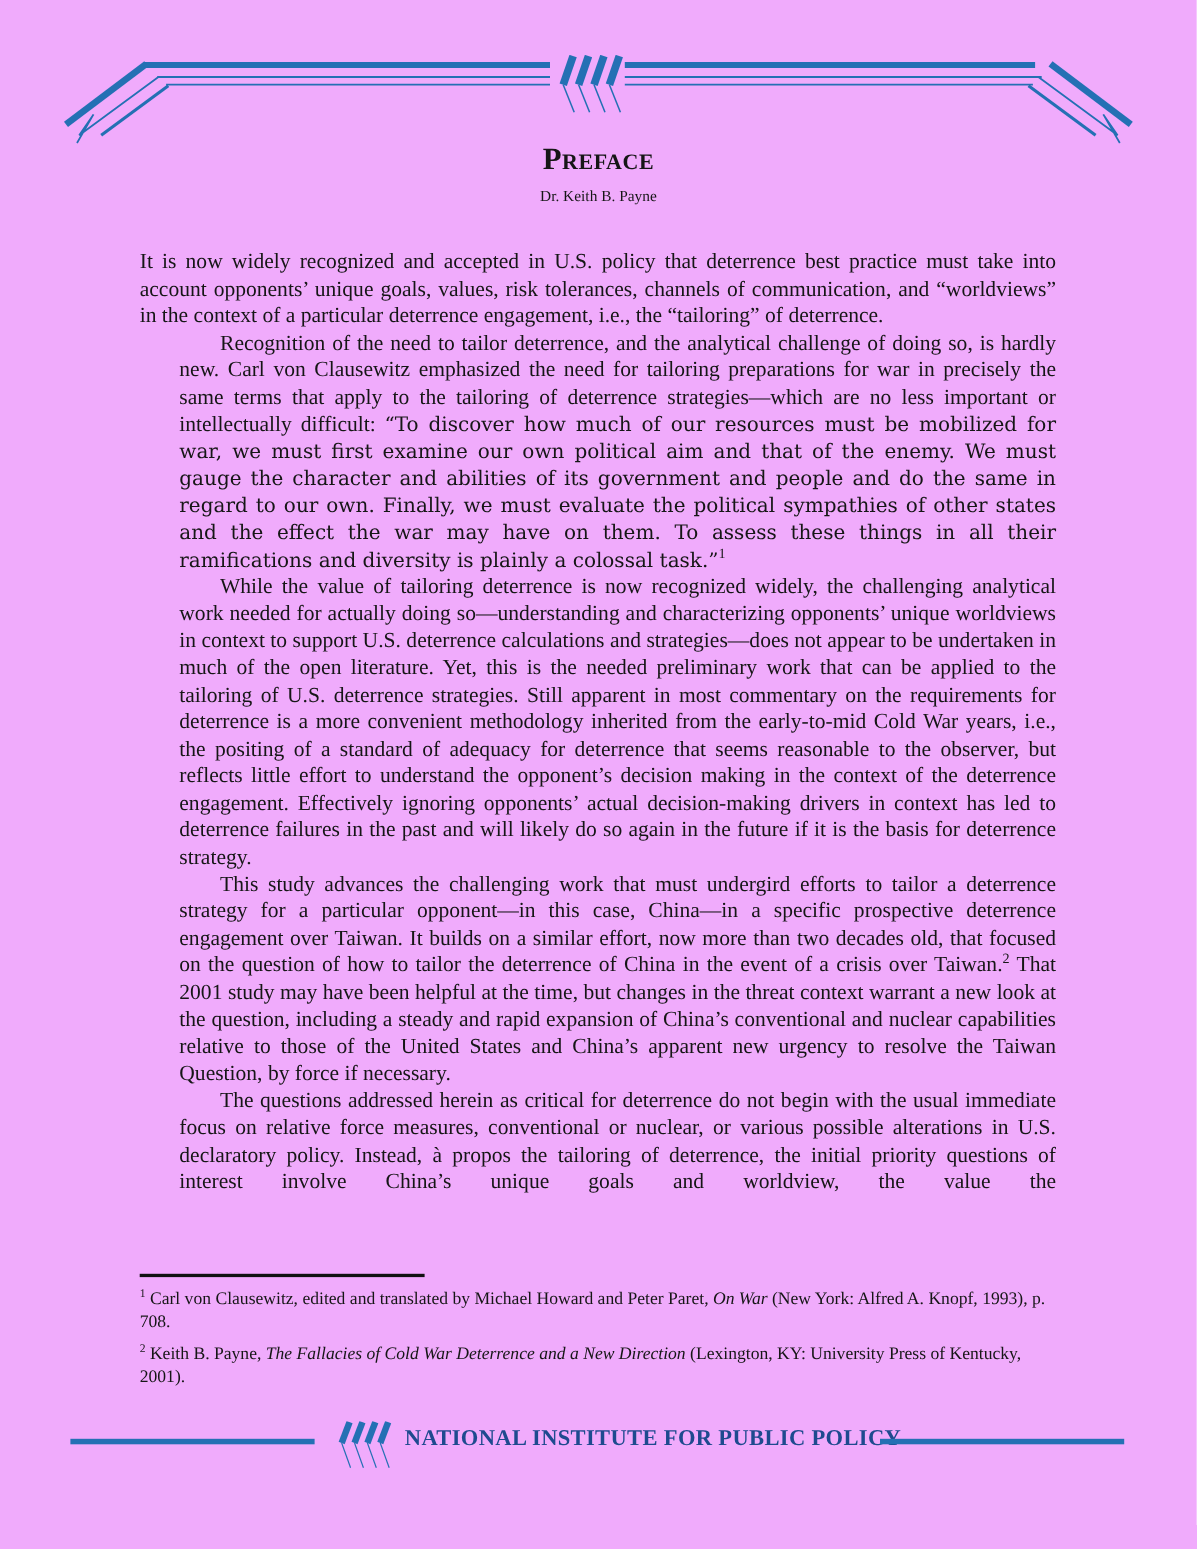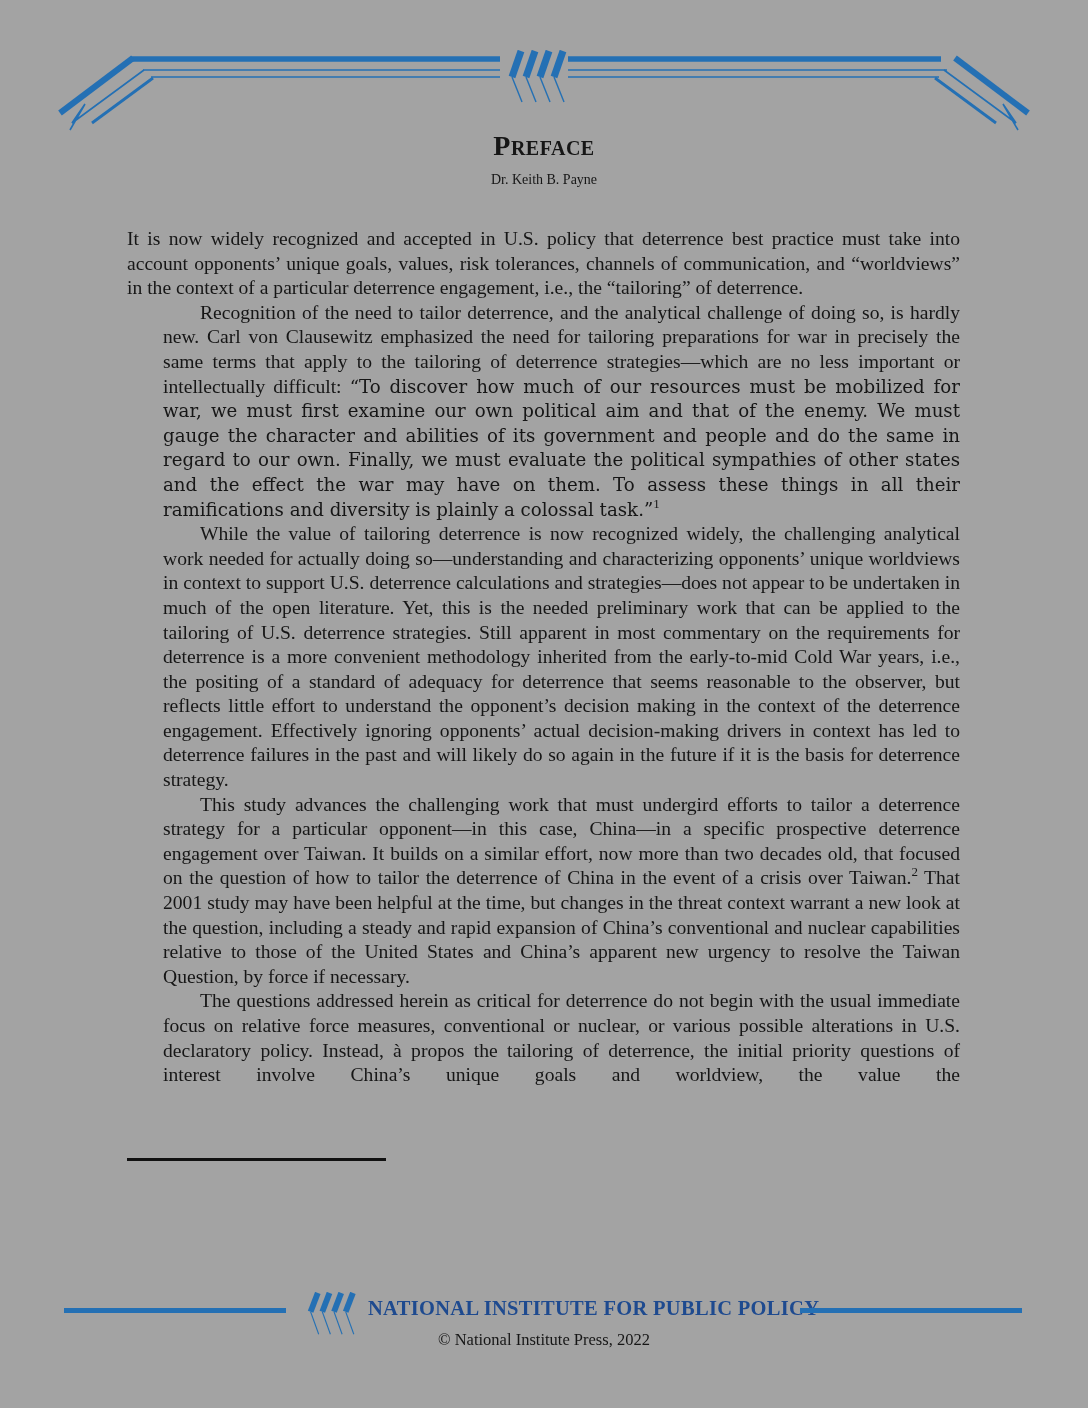--- a/index.html
+++ b/index.html
@@ -1,16 +1,16 @@
 <!DOCTYPE html>
 <html style="--accent: #2470b4; --ink: #161616; --footer-text: #1e4a8f;"><head>
 <meta charset="utf-8">
 <style>
   html,body{margin:0;padding:0;background:#fff;}
-  .page{position:relative;width:1088px;height:1408px;background:#a3a3a3;
+  .page{position:relative;width:1088px;height:1408px;background:#f0abfc;
         font-family:"Liberation Serif",serif;color:var(--ink,#161616);overflow:hidden;}
 
   .ornament{position:absolute;top:50px;left:0;width:1088px;height:125px;}
   .bs line,.bs path{stroke:var(--accent,#2470b4);}
 
   .title{position:absolute;top:130px;left:0;width:100%;margin:0;text-align:center;
          font-size:28px;font-weight:bold;font-variant:small-caps;letter-spacing:.5px;}
   .author{position:absolute;top:172px;left:0;width:100%;text-align:center;font-size:14px;}
 
   .body{position:absolute;top:227px;left:127px;width:833px;
@@ -79,35 +79,36 @@
       <p class="para"><span>It is now widely recognized and accepted in U.S. policy that deterrence best practice must take into account opponents’ unique goals, values, risk tolerances, channels of communication, and “worldviews” in the context of a particular deterrence engagement, i.e., the “tailoring” of deterrence.</span></p>
       <p class="para indent"><span>Recognition of the need to tailor deterrence, and the analytical challenge of doing so, is hardly new.  Carl von Clausewitz emphasized the need for tailoring preparations for war in precisely the same terms that apply to the tailoring of deterrence strategies—which are no less important or intellectually difficult:  </span><span class="qf">“To discover how much of our resources must be mobilized for war, we must first examine our own political aim and that of the enemy.  We must gauge the character and abilities of its government and people and do the same in regard to our own.  Finally, we must evaluate the political sympathies of other states and the effect the war may have on them. To assess these things in all their ramifications and diversity is plainly a colossal task.”</span><sup>1</sup></p>
       <p class="para indent"><span>While the value of tailoring deterrence is now recognized widely, the challenging analytical work needed for actually doing so—understanding and characterizing opponents’ unique worldviews in context to support U.S. deterrence calculations and strategies—does not appear to be undertaken in much of the open literature.  Yet, this is the needed preliminary work that can be applied to the tailoring of U.S. deterrence strategies.  Still apparent in most commentary on the requirements for deterrence is a more convenient methodology inherited from the early-to-mid Cold War years, i.e., the positing of a standard of adequacy for deterrence that seems reasonable to the observer, but reflects little effort to understand the opponent’s decision making in the context of the deterrence engagement. Effectively ignoring opponents’ actual decision-making drivers in context has led to deterrence failures in the past and will likely do so again in the future if it is the basis for deterrence strategy.</span></p>
       <p class="para indent"><span>This study advances the challenging work that must undergird efforts to tailor a deterrence strategy for a particular opponent—in this case, China—in a specific prospective deterrence engagement over Taiwan.  It builds on a similar effort, now more than two decades old, that focused on the question of how to tailor the deterrence of China in the event of a crisis over Taiwan.</span><sup>2</sup><span> That 2001 study may have been helpful at the time, but changes in the threat context warrant a new look at the question, including a steady and rapid expansion of China’s conventional and nuclear capabilities relative to those of the United States and China’s apparent new urgency to resolve the Taiwan Question, by force if necessary.</span></p>
       <p class="para indent cont"><span>The questions addressed herein as critical for deterrence do not begin with the usual immediate focus on relative force measures, conventional or nuclear, or various possible alterations in U.S. declaratory policy.  Instead, à propos the tailoring of deterrence, the initial priority questions of interest involve China’s unique goals and worldview, the value the</span></p>
     </div>
 
   <div class="footnotes">
     <div class="fn-sep"></div>
     <div>
+        <p class="footnote"><sup>1</sup> <span>Carl von Clausewitz, edited and translated by Michael Howard and Peter Paret, </span><em>On War</em><span> (New York: Alfred A. Knopf, 1993), p. 708.</span></p>
+        <p class="footnote"><sup>2</sup> <span>Keith B. Payne, </span><em>The Fallacies of Cold War Deterrence and a New Direction</em><span> (Lexington, KY:  University Press of Kentucky, 2001).</span></p>
       </div>
   </div>
 
   <div class="footer">
     <div class="rule rule-left"></div>
     <svg class="logo" viewBox="0 0 62 50" xmlns="http://www.w3.org/2000/svg">
       <g class="bs" fill="none">
         <line x1="13" y1="1" x2="5" y2="22" stroke-width="6.5"></line>
         <line x1="5" y1="22" x2="14" y2="47" stroke-width="1.2"></line>
         <line x1="26" y1="1" x2="18" y2="22" stroke-width="6.5"></line>
         <line x1="18" y1="22" x2="27" y2="47" stroke-width="1.2"></line>
         <line x1="39" y1="1" x2="31" y2="22" stroke-width="6.5"></line>
         <line x1="31" y1="22" x2="40" y2="47" stroke-width="1.2"></line>
         <line x1="52" y1="1" x2="44" y2="22" stroke-width="6.5"></line>
         <line x1="44" y1="22" x2="53" y2="47" stroke-width="1.2"></line>
       </g>
     </svg>
     <div class="institute">NATIONAL INSTITUTE FOR PUBLIC POLICY</div>
     <div class="rule rule-right"></div>
-    <div class="copyright">© National Institute Press, 2022</div>
   </div>
 
 </div>
 
 </body></html>

